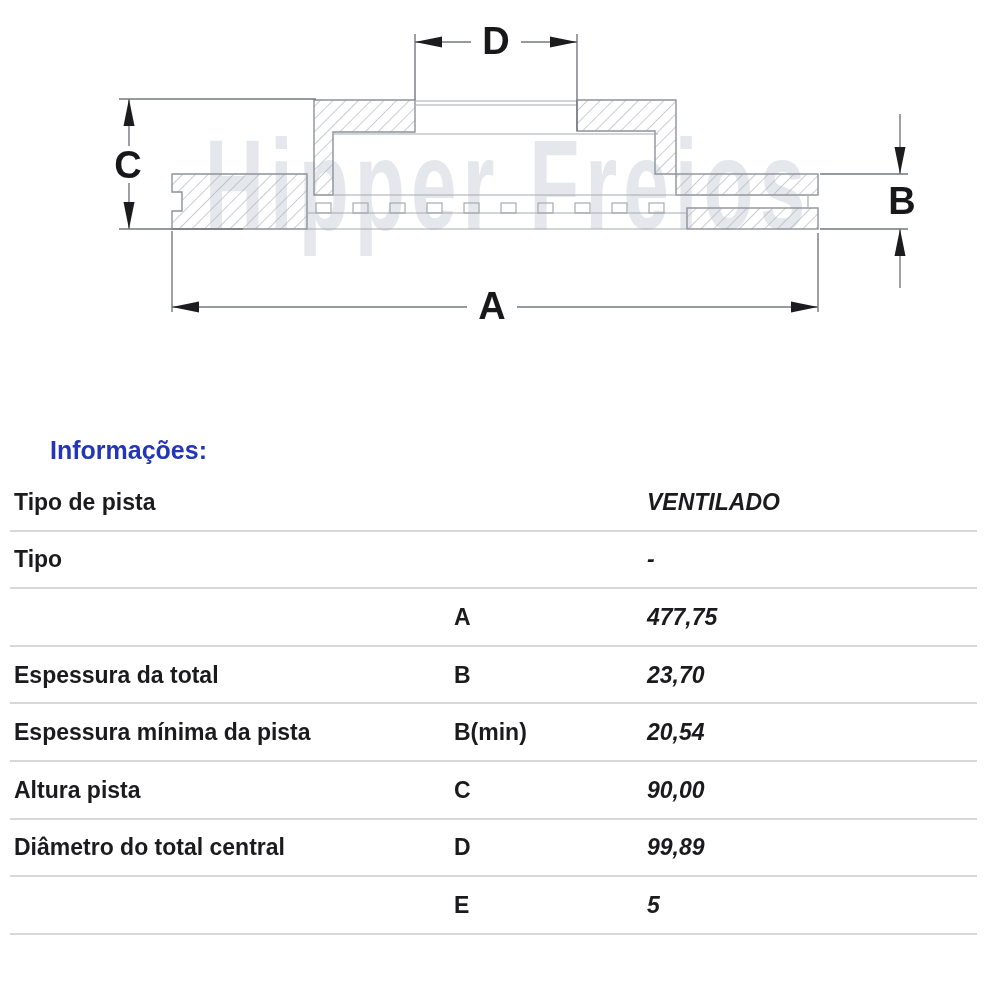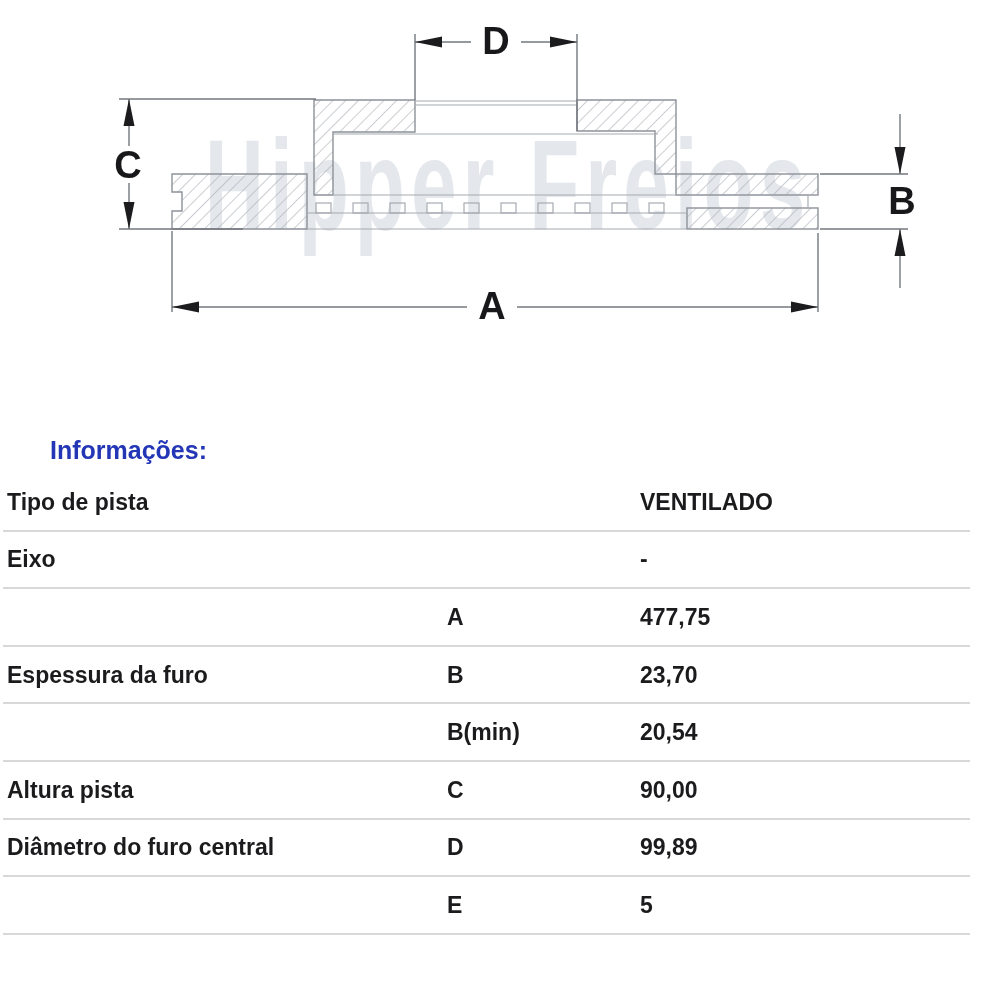--- a/index.html
+++ b/index.html
@@ -7,29 +7,29 @@
     position:relative; width:1000px; height:1000px; background:#ffffff;
     font-family:"Liberation Sans", sans-serif; overflow:hidden;
   }
   #drawing { position:absolute; left:0; top:0; }
 
   
   #info-header {
     position:absolute; left:22px; top:436px;
     font-size:25px; font-weight:bold; color:var(--header-blue,#2336b6);margin-left:28px;
   }
-  #info-rows { position:absolute; left:3px; top:474px; width:967px; }
+  #info-rows { position:absolute; left:10px; top:474px; width:967px; }
   .row { position:relative; height:55.6px; border-bottom:2px solid var(--divider,#d8d8d8); }
   .cell {
     position:absolute; top:50%; transform:translateY(-50%);
     font-size:23px; font-weight:bold; color:var(--text,#1b1b1d); white-space:nowrap;
   }
   .cell.label  { left:4px; }
   .cell.letter { left:444px; }
-  .cell.value  { left:637px; }
+  .cell.value  { left:637px;font-style:italic; }
 
   
   .outline { fill:url(#hatch); stroke:#8d939a; stroke-width:1.4; }
   .thin    { stroke:#a6abb2; stroke-width:1.2; fill:none; }
   .vane    { fill:none; stroke:#a6abb2; stroke-width:1.2; }
   .dim     { stroke:#73777d; stroke-width:1.4; fill:none; }
   .arrow   { fill:#1c1c1e; stroke:none; }
   .dimlabel{ font-family:"Liberation Sans", sans-serif; font-size:38px; font-weight:bold;
              fill:#18181a; text-anchor:middle; }
   .wm      { font-family:"Liberation Sans", sans-serif; font-size:82px; font-weight:bold;
@@ -130,44 +130,45 @@
 
   <div id="info-header">Informações:</div>
 
   <div id="info-rows">
     <div class="row">
       <span class="cell label">Tipo de pista</span>
       <span class="cell letter"></span>
       <span class="cell value">VENTILADO</span>
     </div>
     <div class="row">
-      <span class="cell label">Eixo</span>
+      <span class="cell label">Tipo</span>
       <span class="cell letter"></span>
       <span class="cell value">-</span>
     </div>
     <div class="row">
       <span class="cell letter">A</span>
       <span class="cell value">477,75</span>
     </div>
     <div class="row">
-      <span class="cell label">Espessura da furo</span>
+      <span class="cell label">Espessura da total</span>
       <span class="cell letter">B</span>
       <span class="cell value">23,70</span>
     </div>
     <div class="row">
+      <span class="cell label">Espessura mínima da pista</span>
       <span class="cell letter">B(min)</span>
       <span class="cell value">20,54</span>
     </div>
     <div class="row">
       <span class="cell label">Altura pista</span>
       <span class="cell letter">C</span>
       <span class="cell value">90,00</span>
     </div>
     <div class="row">
-      <span class="cell label">Diâmetro do furo central</span>
+      <span class="cell label">Diâmetro do total central</span>
       <span class="cell letter">D</span>
       <span class="cell value">99,89</span>
     </div>
     <div class="row">
       <span class="cell letter">E</span>
       <span class="cell value">5</span>
     </div>
   </div>
 
 </div>

